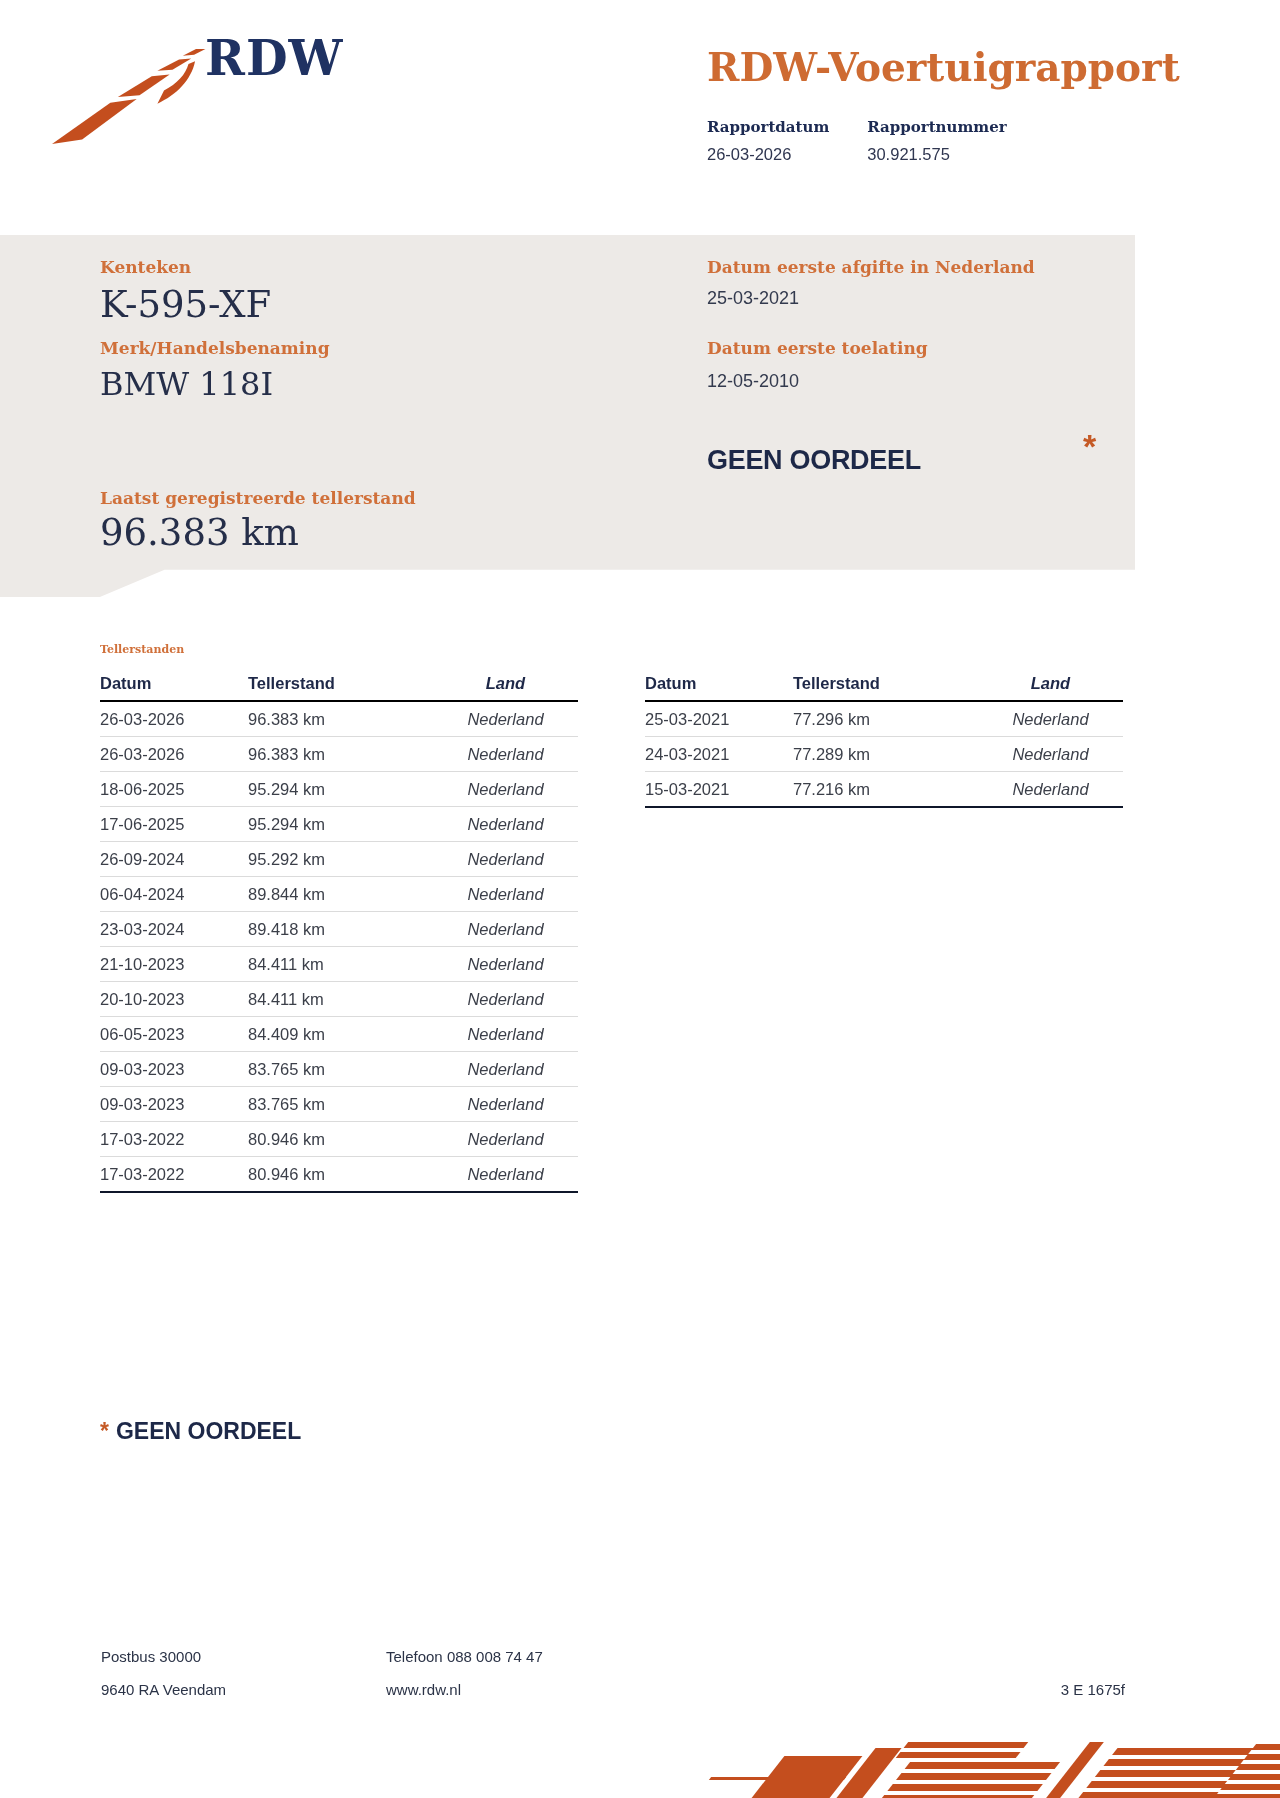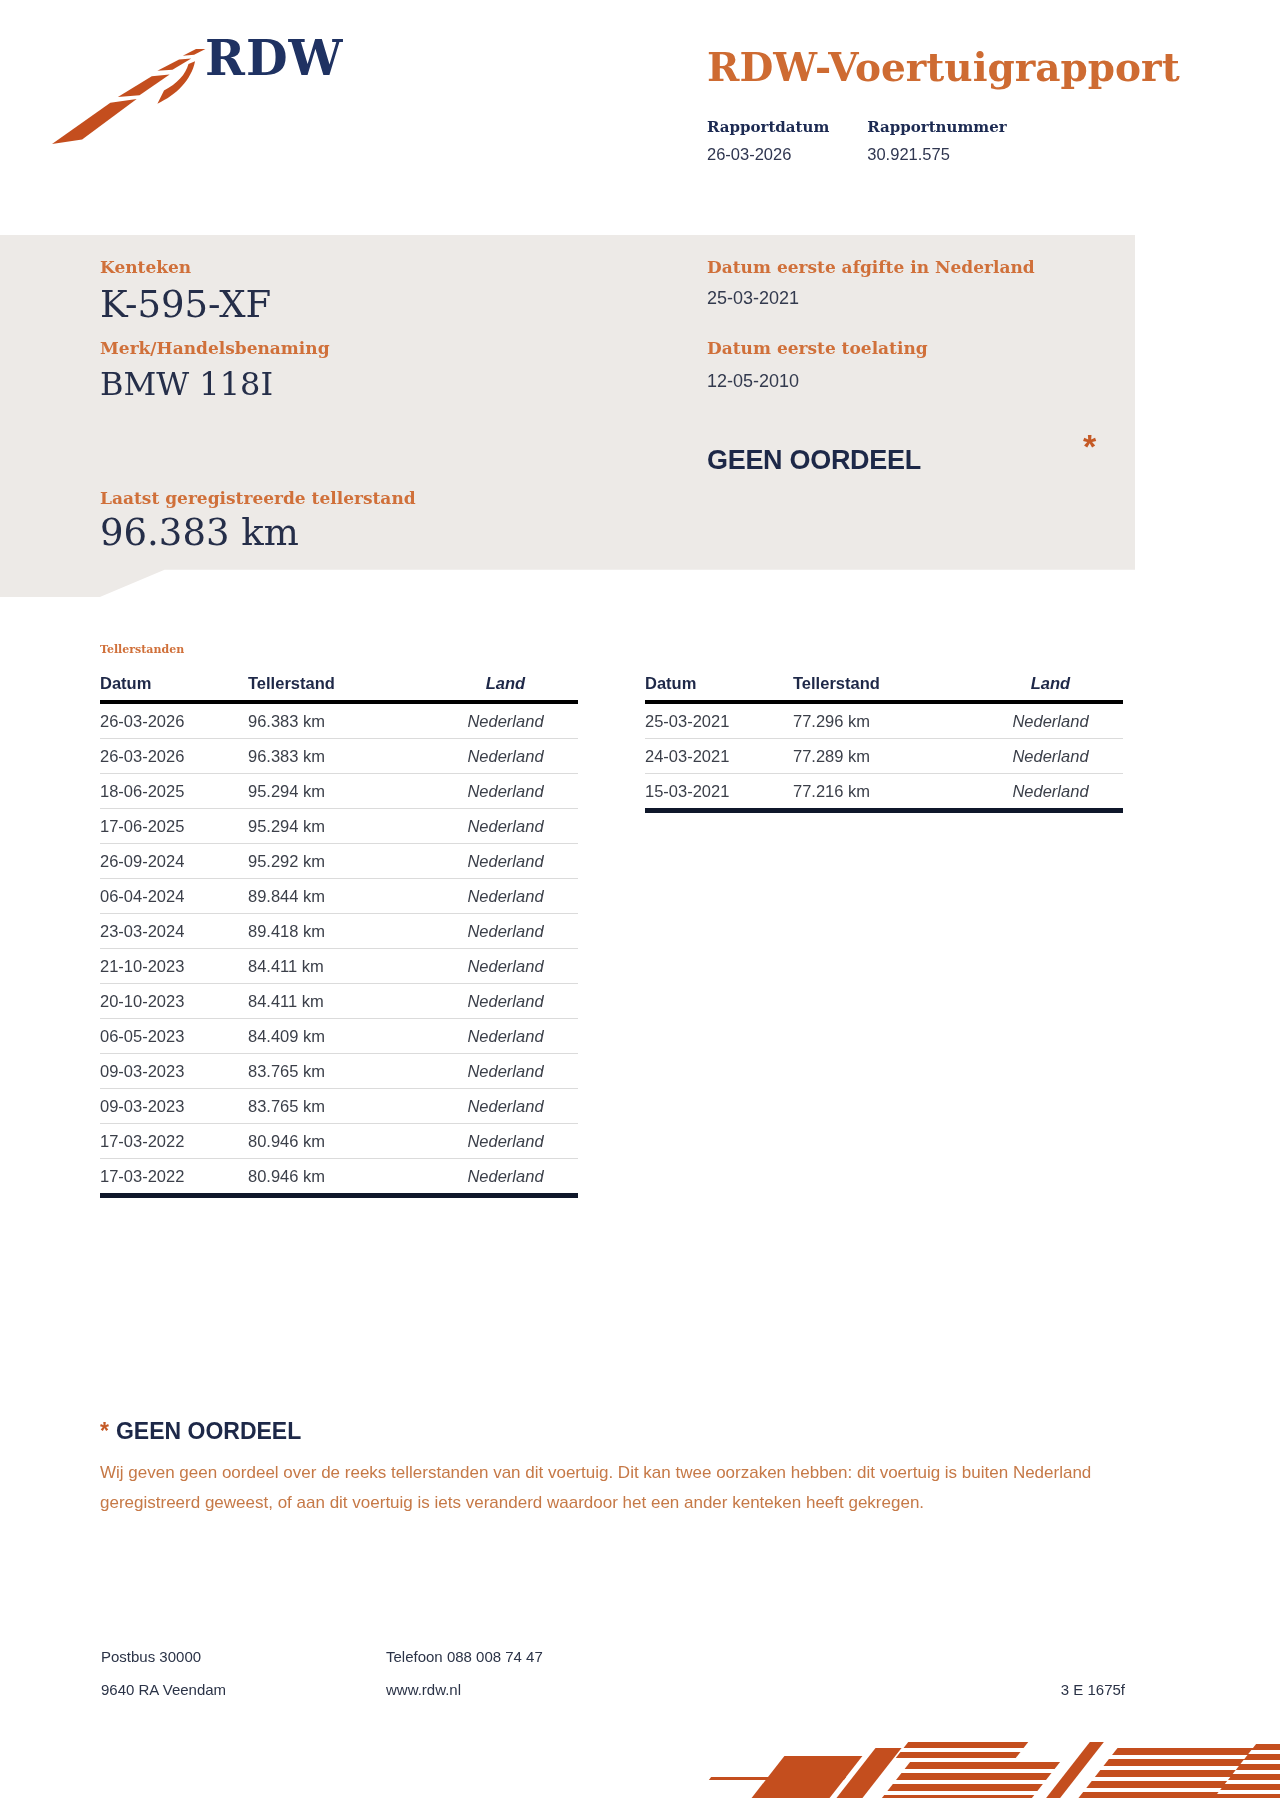--- a/index.html
+++ b/index.html
@@ -53,27 +53,27 @@
   
   .section-title {
     position:absolute; left:100px; top:643px;
     font-family:"DejaVu Serif", serif; font-weight:700; font-size:11px; color:#D0703A;
   }
   .otable { position:absolute; top:674px; width:478px; }
   .otable.left { left:100px; }
   .otable.right { left:645px; }
   .thead {
     display:flex; align-items:flex-end; font-weight:700; font-size:16.5px;
-    color:#1E2848; padding-bottom:7px; border-bottom:4px solid #000000;
+    color:#1E2848; padding-bottom:7px; border-bottom:2px solid #000000;
   }
   .trow {
     display:flex; align-items:center; height:34px; font-size:16.5px;
     color:#3B3F49; border-bottom:1px solid #DBDBDB;
   }
-  .trow:last-child { border-bottom:5px solid #0f172a; }
+  .trow:last-child { border-bottom:2px solid #0f172a; }
   .c-datum { width:148px; }
   .c-tellerstand { width:185px; }
   .c-land { flex:1; text-align:center;font-style:italic; }
 
   
   .footnote { position:absolute; left:100px; top:1418px; width:992px; }
   .fn-title { font-size:23px; font-weight:700; color:#1D2848; }
   .fn-mark { color:#C55A26; margin-right:7px; font-size:23px; font-weight:700; }
   .fn-body { margin-top:13px; font-size:17px; line-height:29.5px; color:#C67947; }
 
@@ -243,21 +243,20 @@
           <span class="c-tellerstand">77.216 km</span>
           <span class="c-land">Nederland</span>
         </div>
       </div>
   </div>
 
   <div class="footnote">
     <div class="fn-title">
       <span class="fn-mark">*</span><span>GEEN OORDEEL</span>
     </div>
-    <div class="fn-body">Wij geven geen oordeel over de reeks tellerstanden van dit voertuig. Dit kan twee oorzaken hebben: dit voertuig is buiten Nederland geregistreerd geweest, of aan dit voertuig is iets veranderd waardoor het een ander kenteken heeft gekregen.</div>
   </div>
 
   <div class="ft ft-postbus">Postbus 30000</div>
   <div class="ft ft-city">9640 RA Veendam</div>
   <div class="ft ft-phone">Telefoon 088 008 74 47</div>
   <div class="ft ft-web">www.rdw.nl</div>
   <div class="ft ft-code">3 E 1675f</div>
 
   <div class="speed">
     <div class="gp" style="left:90px;  top:37px; width:135px; height:3px;"></div>

